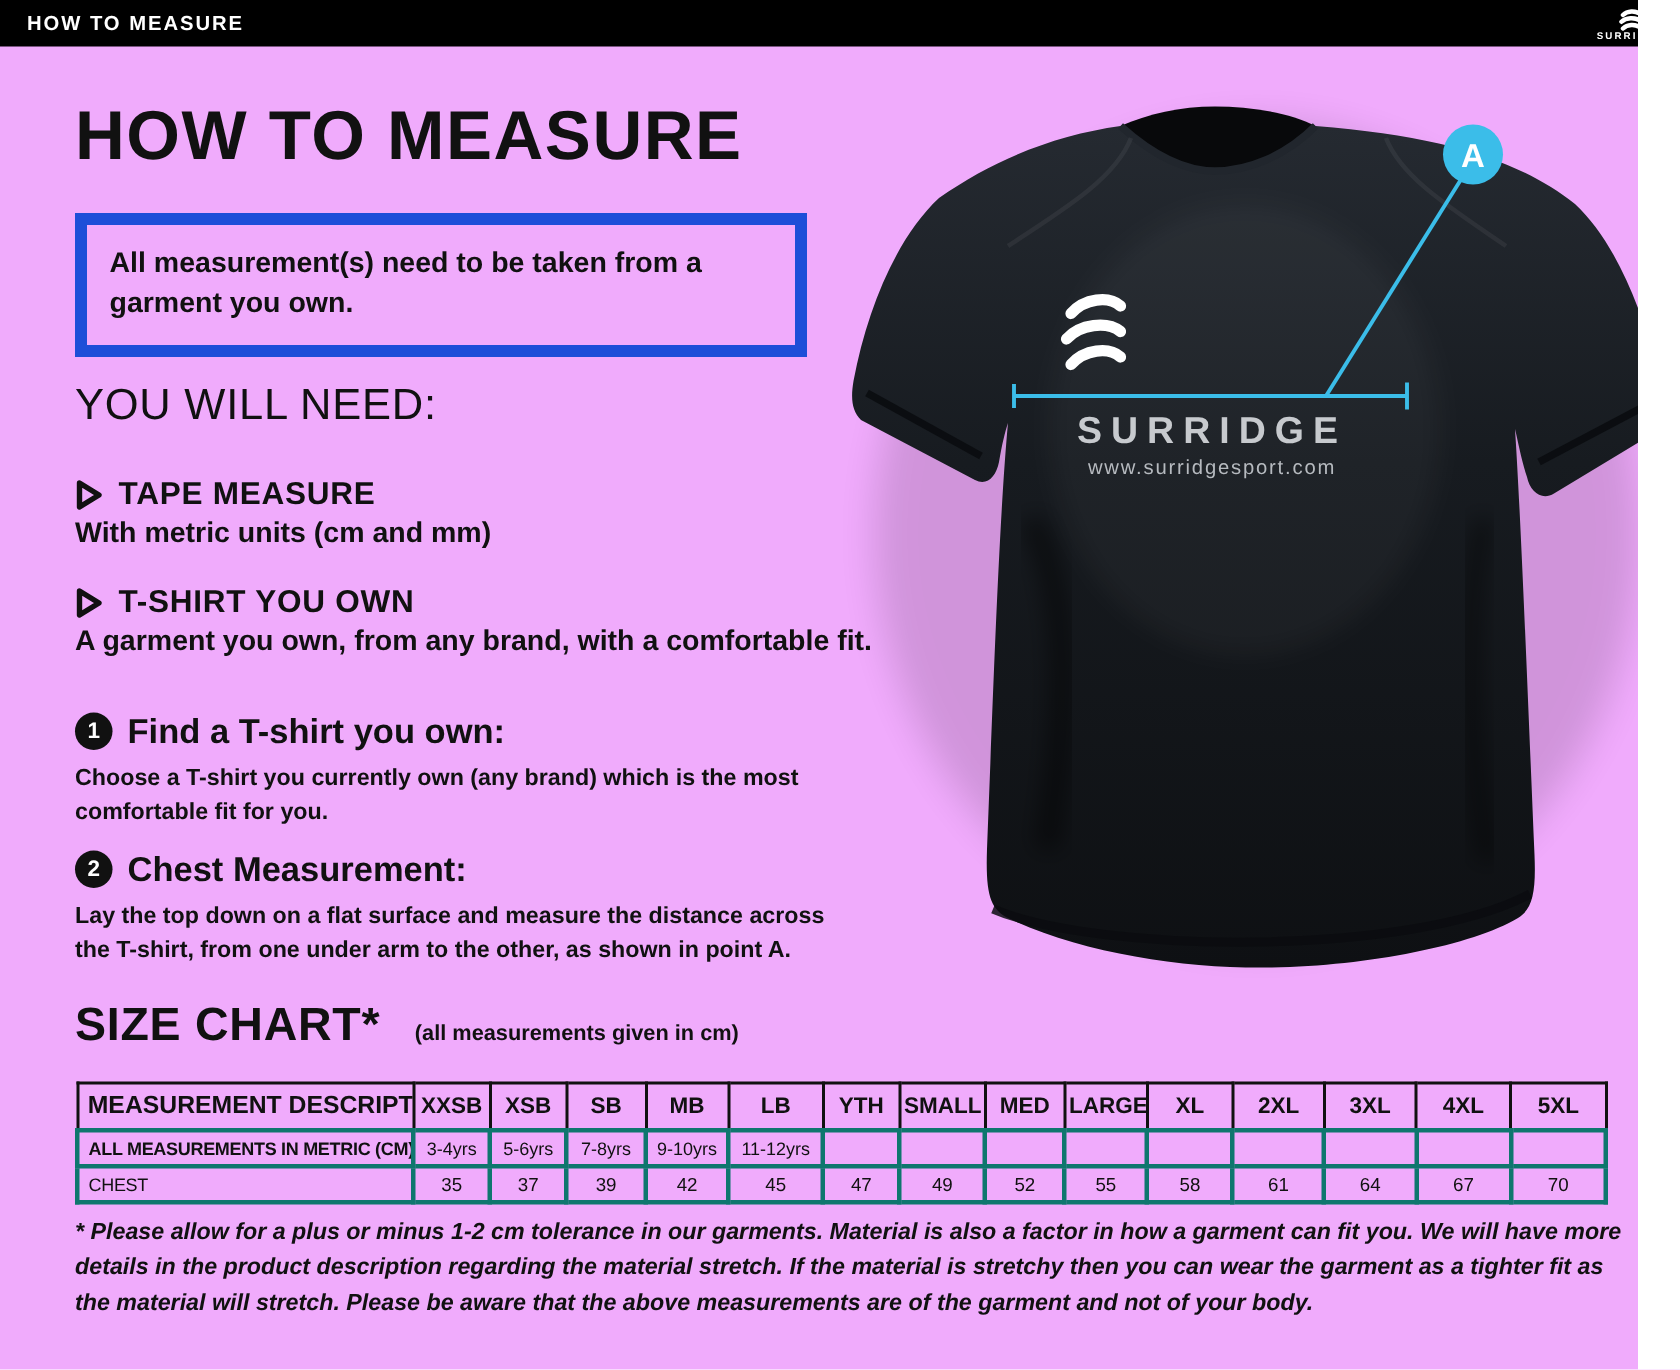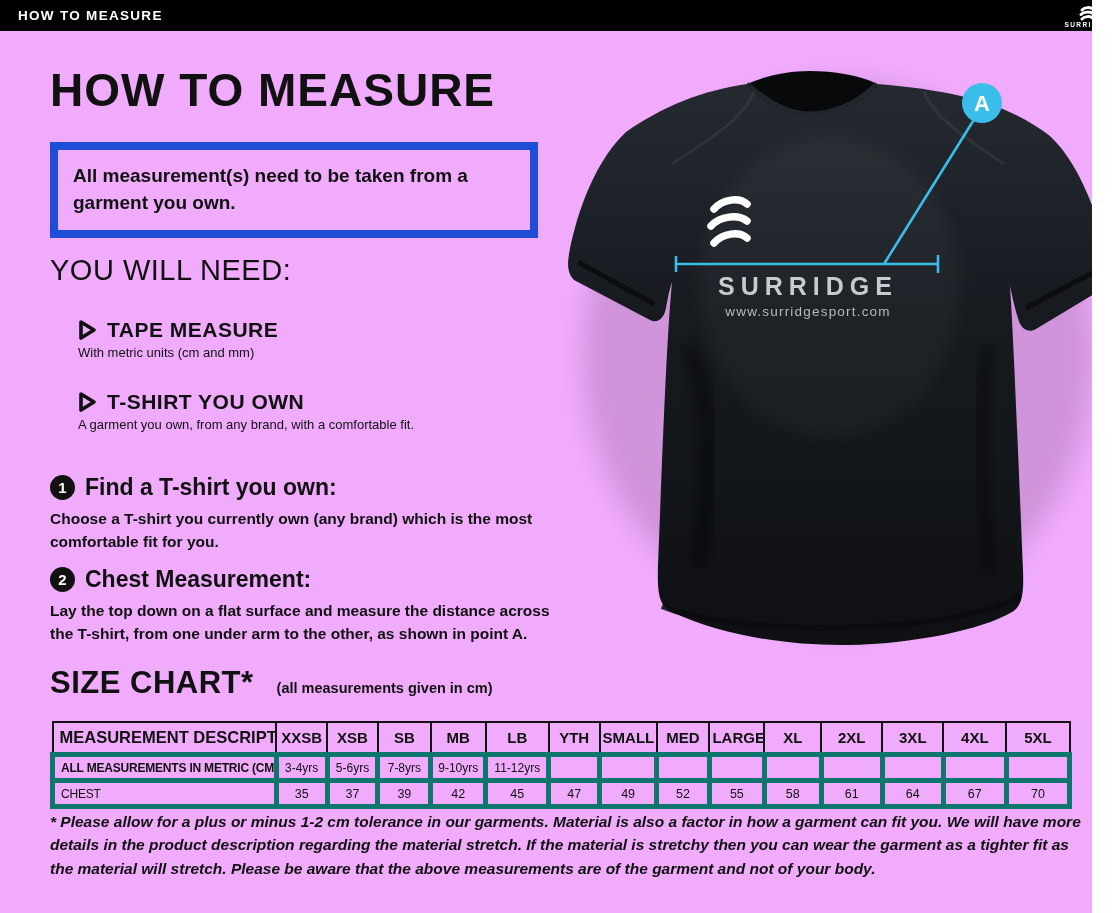--- a/index.html
+++ b/index.html
@@ -12,45 +12,45 @@
   .topbar-title{color:#fff;font-size:13.5px;font-weight:bold;letter-spacing:1.3px;padding-left:18px;}
   .topbar-logo{display:flex;flex-direction:column;align-items:center;padding-right:10px;margin-top:2px;}
   .topbar-logo .logo-word{color:#fff;font-size:6.5px;font-weight:bold;letter-spacing:1.4px;margin-top:-1px;}
 
   
   .h1{position:absolute;left:50px;top:63px;font-size:46px;font-weight:bold;letter-spacing:1px;}
   .notice{position:absolute;left:50px;top:142px;width:442px;border:8px solid #1d4ed8;
           padding:13px 15px;font-size:19px;font-weight:bold;line-height:1.42;}
   .need-heading{position:absolute;left:50px;top:254px;font-size:29px;font-weight:normal;letter-spacing:.5px;}
 
-  .need-item{position:absolute;left:50px;margin-left:28px;}
+  .need-item{position:absolute;left:50px;}
   .need-item .row{display:flex;align-items:center;gap:10px;}
   .need-item .title{font-size:21px;font-weight:bold;letter-spacing:.5px;}
-  .need-item .desc{font-size:13px;font-weight:normal;margin-top:3px;}
+  .need-item .desc{font-size:19px;font-weight:bold;margin-top:3px;}
   .ni1{top:318px;} .ni2{top:390px;}
 
   .step{position:absolute;left:50px;}
   .step .row{display:flex;align-items:center;gap:10px;}
   .step .num{width:25px;height:25px;border-radius:50%;background:#111;color:#fff;
              display:flex;align-items:center;justify-content:center;
              font-size:15px;font-weight:bold;flex:0 0 25px;}
   .step .title{font-size:23px;font-weight:bold;}
   .step .desc{font-size:15.5px;font-weight:bold;line-height:1.5;margin-top:6px;width:525px;}
   .s1{top:474px;} .s2{top:566px;}
 
   .chart-heading{position:absolute;left:50px;top:665px;display:flex;align-items:baseline;gap:23px;}
   .chart-heading .big{font-size:31px;font-weight:bold;letter-spacing:.5px;}
   .chart-heading .small{font-size:14.5px;font-weight:bold;}
 
   table.size{position:absolute;left:50px;top:721px;width:1022px;border-collapse:collapse;
              table-layout:fixed;border:2px solid #111;}
   table.size th{border:2px solid #111;font-size:15px;font-weight:bold;height:29px;
                 text-align:center;padding:0 2px;overflow:hidden;white-space:nowrap;}
   table.size th.desc-col{text-align:left;font-size:16.5px;padding-left:6px;}
-  table.size td{border:5px solid #0f766e;font-size:12.5px;text-align:center;height:21px;
+  table.size td{border:3px solid #0f766e;font-size:12.5px;text-align:center;height:21px;
                 padding:0 2px;overflow:hidden;white-space:nowrap;}
   table.size td.desc-col{text-align:left;padding-left:6px;font-weight:bold;font-size:12px;letter-spacing:-.2px;}
   table.size td.plain{font-weight:normal;}
   table.size tr.metric td{font-size:12px;}
 
   .disclaimer{position:absolute;left:50px;top:810px;width:1032px;
               font-size:15.5px;font-weight:bold;font-style:italic;line-height:1.5;}
 
   .shirt-wrap{position:absolute;left:562px;top:46px;width:552px;height:606px;}
 </style>

